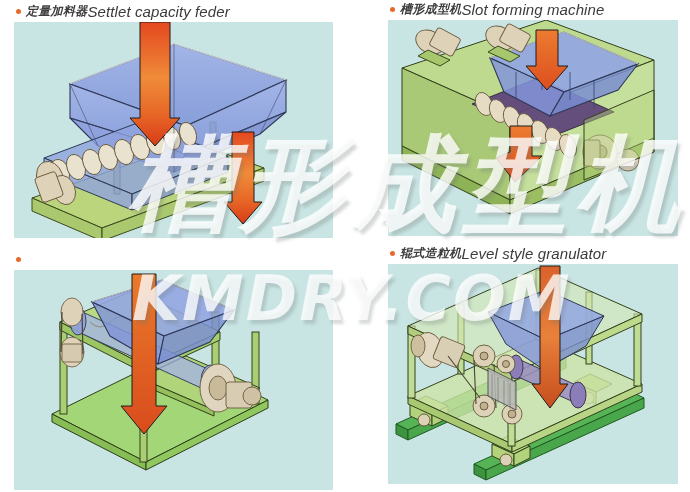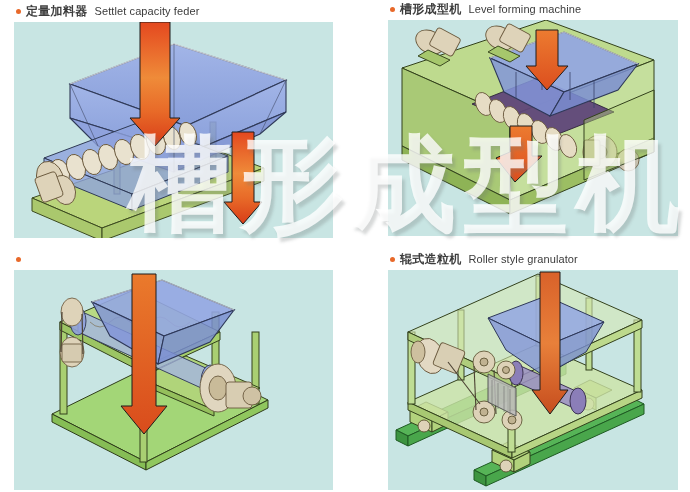--- a/index.html
+++ b/index.html
@@ -5,53 +5,53 @@
   * { margin:0; padding:0; box-sizing:border-box; }
   html,body { width:690px; height:492px; }
   body {
     background:#ffffff;
     font-family:"Liberation Sans", sans-serif;
     overflow:hidden;
     position:relative;
   }
 
   #catalog {
-    position:absolute; left:0; top:0; width:690px; height:352px;
+    position:absolute; left:0; top:0; width:690px; height:352px;font-style:italic;
   }
 
   
   .cell { position:absolute; }
   .cell-head {
     height:18px; display:flex; align-items:center;
     padding-left:2px; white-space:nowrap;
   }
   .bullet {
     width:5px; height:5px; border-radius:50%;
     background:#e8692a; margin-right:5px; flex:none;
   }
   .name-cn {
     font-family:"DejaVu Sans", sans-serif;
     font-size:12px; font-weight:bold; color:#3d3d3d;
     letter-spacing:.3px;
   }
   .name-en {
-    font-size:11px; color:#3b3b3b; margin-left:7px;
+    font-size:15px; color:#3b3b3b; 
     letter-spacing:.1px;
   }
   .panel {
     position:absolute; left:0; right:0; top:20px; bottom:0;
     background:#c8e5e3;
     overflow:hidden;
   }
 
   
   #cell-1 { left:14px;  top:2px;   width:319px; height:236px; }
   #cell-2 { left:388px; top:0;   width:290px; height:236px; }
   #cell-3 { left:14px;  top:250px; width:319px; height:240px; }
-  #cell-4 { left:388px; top:250px; width:290px; height:240px; }
+  #cell-4 { left:388px; top:244px; width:290px; height:240px; }
 
   
   .wm { position:absolute; pointer-events:none; user-select:none; }
   .wm-cn {
     left:128px; top:132px;
     font-family:"DejaVu Sans", sans-serif;
     font-size:104px; font-weight:bold; line-height:1;
     color:rgba(255,255,255,.80);
     letter-spacing:8px;
     text-shadow:3px 4px 3px rgba(110,120,120,.28);
@@ -155,21 +155,21 @@
 
         <polygon points="218,110 240,110 240,180 248,180 229,202 210,180 218,180" fill="url(#g1arr)" stroke="#1c1c1c" stroke-width="1"></polygon>
       </svg>
     </div>
   </div>
 
   <div class="cell" id="cell-2">
     <div class="cell-head">
       <span class="bullet"></span>
       <span class="name-cn">槽形成型机</span>
-      <span class="name-en">Level forming machine</span>
+      <span class="name-en">Slot forming machine</span>
     </div>
     <div class="panel">
       <svg class="illus" viewBox="0 0 290 216" preserveAspectRatio="xMidYMid meet">
         <defs>
           <linearGradient id="g2arr" x1="0" y1="0" x2="0" y2="1">
             <stop offset="0" stop-color="#ec7b30"></stop>
               <stop offset="1" stop-color="#dc4e1e"></stop>
           </linearGradient>
         </defs>
 
@@ -314,21 +314,21 @@
 
         <polygon points="118,4 142,4 142,136 153,136 130,164 107,136 118,136" fill="url(#g3arr)" stroke="#1c1c1c" stroke-width="1"></polygon>
       </svg>
     </div>
   </div>
 
   <div class="cell" id="cell-4">
     <div class="cell-head">
       <span class="bullet"></span>
       <span class="name-cn">辊式造粒机</span>
-      <span class="name-en">Roller style granulator</span>
+      <span class="name-en">Level style granulator</span>
     </div>
     <div class="panel">
       <svg class="illus" viewBox="0 0 290 220" preserveAspectRatio="xMidYMid meet">
         <defs>
           <linearGradient id="g4arr" x1="0" y1="0" x2="0" y2="1">
             <stop offset="0" stop-color="#d9622a"></stop>
               <stop offset=".5" stop-color="#e8803a"></stop>
             <stop offset="1" stop-color="#c64d1e"></stop>
           </linearGradient>
         </defs>
@@ -422,14 +422,15 @@
           <line x1="116" y1="116" x2="116" y2="142"></line>
           <line x1="122" y1="119" x2="122" y2="145"></line>
         </g>
 
         <polygon points="152,2 172,2 172,120 180,120 162,144 144,120 152,120" fill="url(#g4arr)" stroke="#1c1c1c" stroke-width="1"></polygon>
       </svg>
     </div>
   </div>
 
   <div class="wm wm-cn">槽形成型机</div>
+  <div class="wm wm-en">KMDRY.COM</div>
 
 </div>
 
 </body></html>

